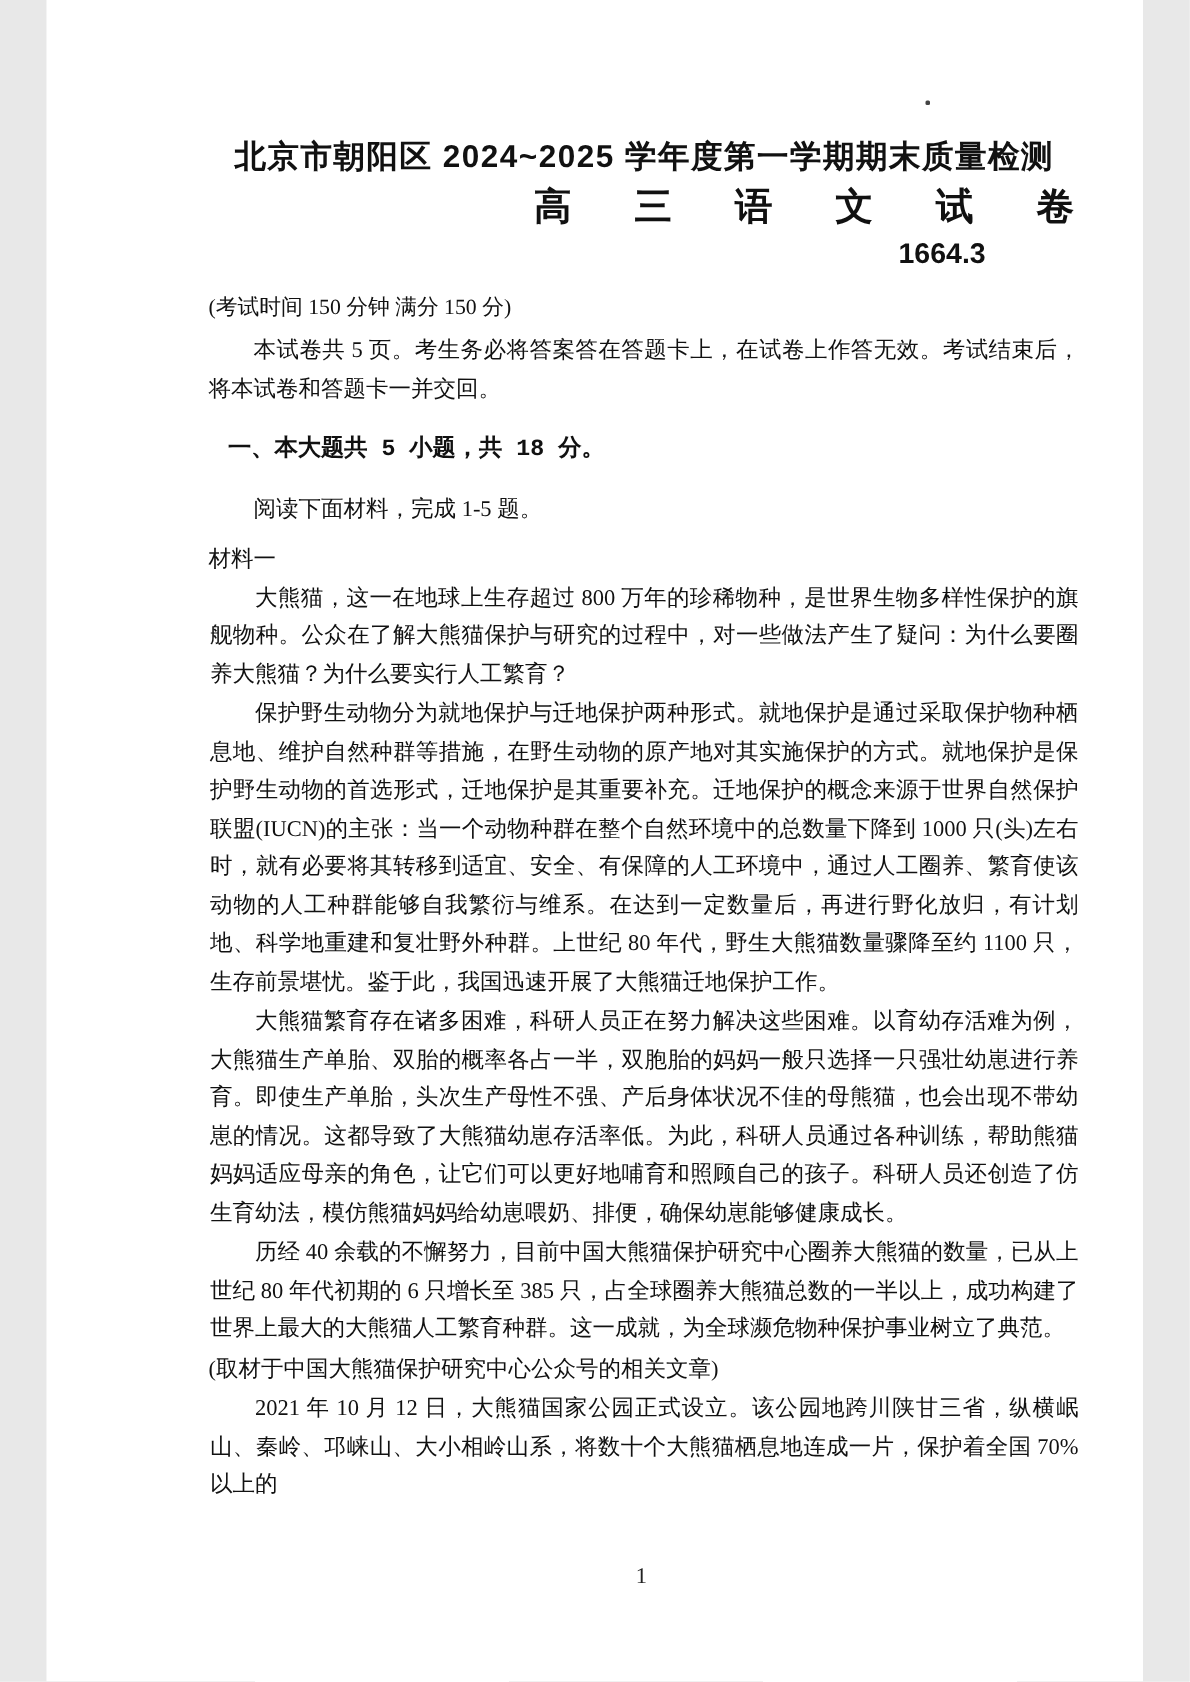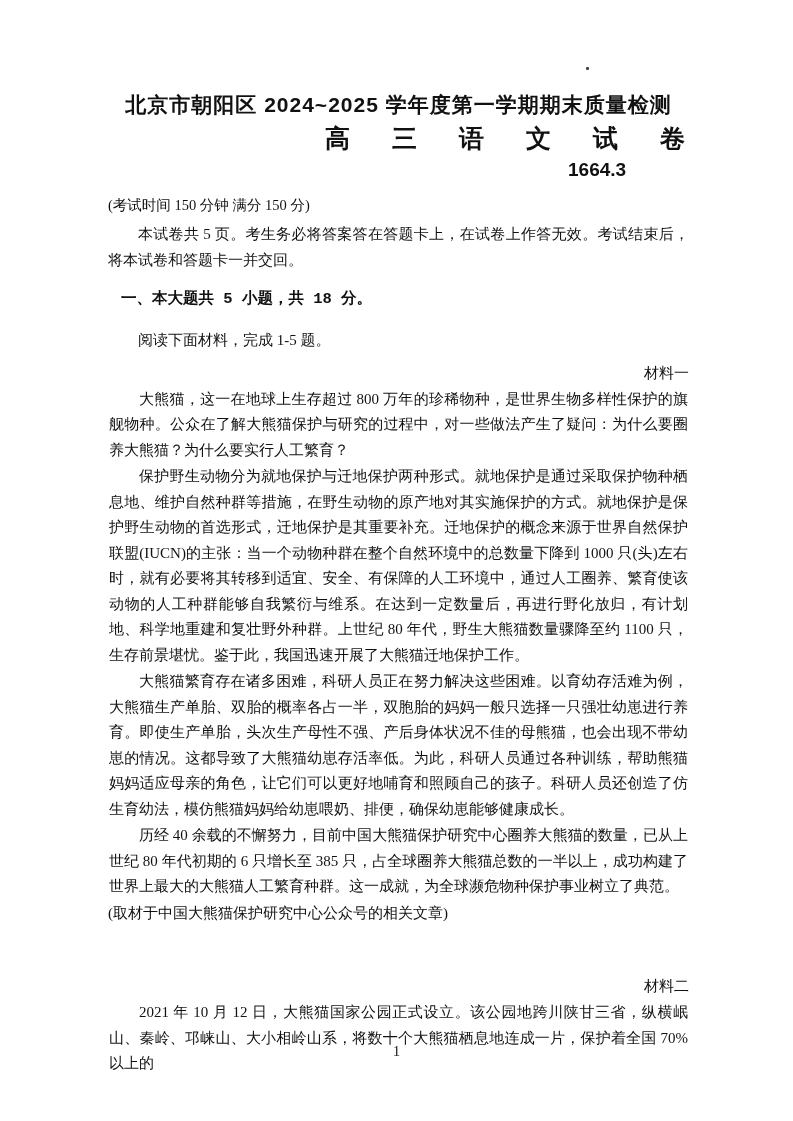--- a/index.html
+++ b/index.html
@@ -1,18 +1,18 @@
 <!DOCTYPE html>
 <html><head>
 <meta charset="utf-8">
 <style>
   html, body { margin: 0; padding: 0; background: #e8e8e8; }
   .page {
     position: relative;
-    width: 793px;
+    width: 731px;
     height: 1121px;
     margin: 0 auto;
     background: #ffffff;
     color: #111;
     font-family: "Liberation Serif", "DejaVu Serif", serif;
     overflow: hidden;
   }
   .doc {
     position: absolute;
     left: 108px;
@@ -74,21 +74,21 @@
     font-family: Liberation Mono, monospace;
     font-weight: bold;
     font-size: 15.5px;
     line-height: 26px;
   }
   .instruction {
     text-indent: 2em;
   }
   .material-heading {
     margin-top: 6px;
-    text-align: right;
+    text-align: left;
     font-size: 15px;
     line-height: 26px;
     font-family: Liberation Serif, serif;
   }
   .material-heading.second {
     margin-top: 47px;
   }
   .para {
     text-indent: 2em;
     margin: 1px;
@@ -146,20 +146,19 @@
 
     <div class="material-heading">材料一</div>
 
     <p class="body-text para">大熊猫，这一在地球上生存超过 800 万年的珍稀物种，是世界生物多样性保护的旗舰物种。公众在了解大熊猫保护与研究的过程中，对一些做法产生了疑问：为什么要圈养大熊猫？为什么要实行人工繁育？</p>
     <p class="body-text para">保护野生动物分为就地保护与迁地保护两种形式。就地保护是通过采取保护物种栖息地、维护自然种群等措施，在野生动物的原产地对其实施保护的方式。就地保护是保护野生动物的首选形式，迁地保护是其重要补充。迁地保护的概念来源于世界自然保护联盟(IUCN)的主张：当一个动物种群在整个自然环境中的总数量下降到 1000 只(头)左右时，就有必要将其转移到适宜、安全、有保障的人工环境中，通过人工圈养、繁育使该动物的人工种群能够自我繁衍与维系。在达到一定数量后，再进行野化放归，有计划地、科学地重建和复壮野外种群。上世纪 80 年代，野生大熊猫数量骤降至约 1100 只，生存前景堪忧。鉴于此，我国迅速开展了大熊猫迁地保护工作。</p>
     <p class="body-text para">大熊猫繁育存在诸多困难，科研人员正在努力解决这些困难。以育幼存活难为例，大熊猫生产单胎、双胎的概率各占一半，双胞胎的妈妈一般只选择一只强壮幼崽进行养育。即使生产单胎，头次生产母性不强、产后身体状况不佳的母熊猫，也会出现不带幼崽的情况。这都导致了大熊猫幼崽存活率低。为此，科研人员通过各种训练，帮助熊猫妈妈适应母亲的角色，让它们可以更好地哺育和照顾自己的孩子。科研人员还创造了仿生育幼法，模仿熊猫妈妈给幼崽喂奶、排便，确保幼崽能够健康成长。</p>
     <p class="body-text para">历经 40 余载的不懈努力，目前中国大熊猫保护研究中心圈养大熊猫的数量，已从上世纪 80 年代初期的 6 只增长至 385 只，占全球圈养大熊猫总数的一半以上，成功构建了世界上最大的大熊猫人工繁育种群。这一成就，为全球濒危物种保护事业树立了典范。</p>
 
     <div class="source-line">(取材于中国大熊猫保护研究中心公众号的相关文章)</div>
 
-    <div class="material-heading second">材料二</div>
 
     <p class="body-text para">2021 年 10 月 12 日，大熊猫国家公园正式设立。该公园地跨川陕甘三省，纵横岷山、秦岭、邛崃山、大小相岭山系，将数十个大熊猫栖息地连成一片，保护着全国 70%以上的</p>
 
   </div>
 
   <div class="page-number">1</div>
 </div>
 
 </body></html>

